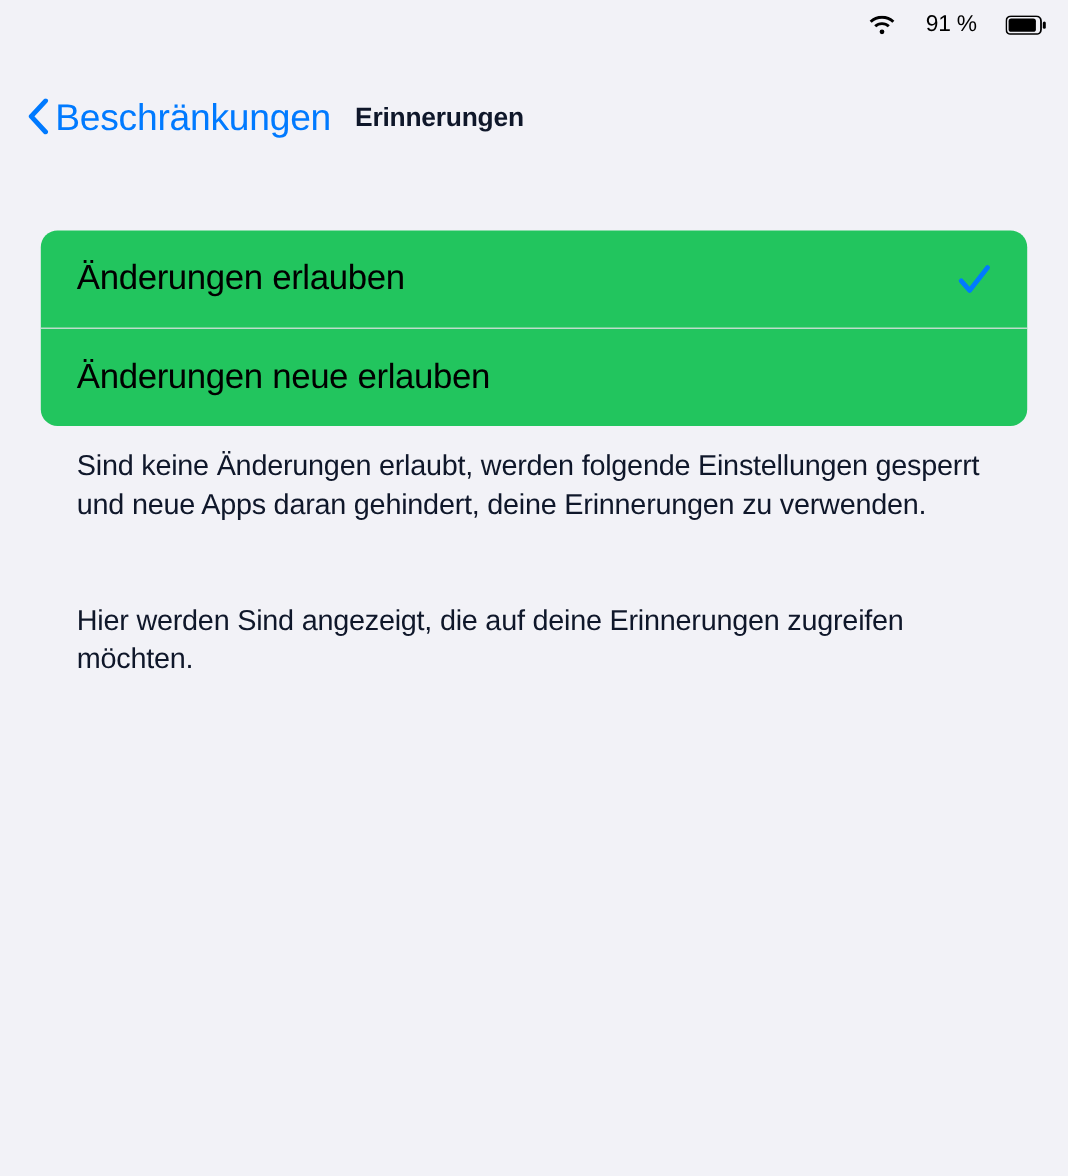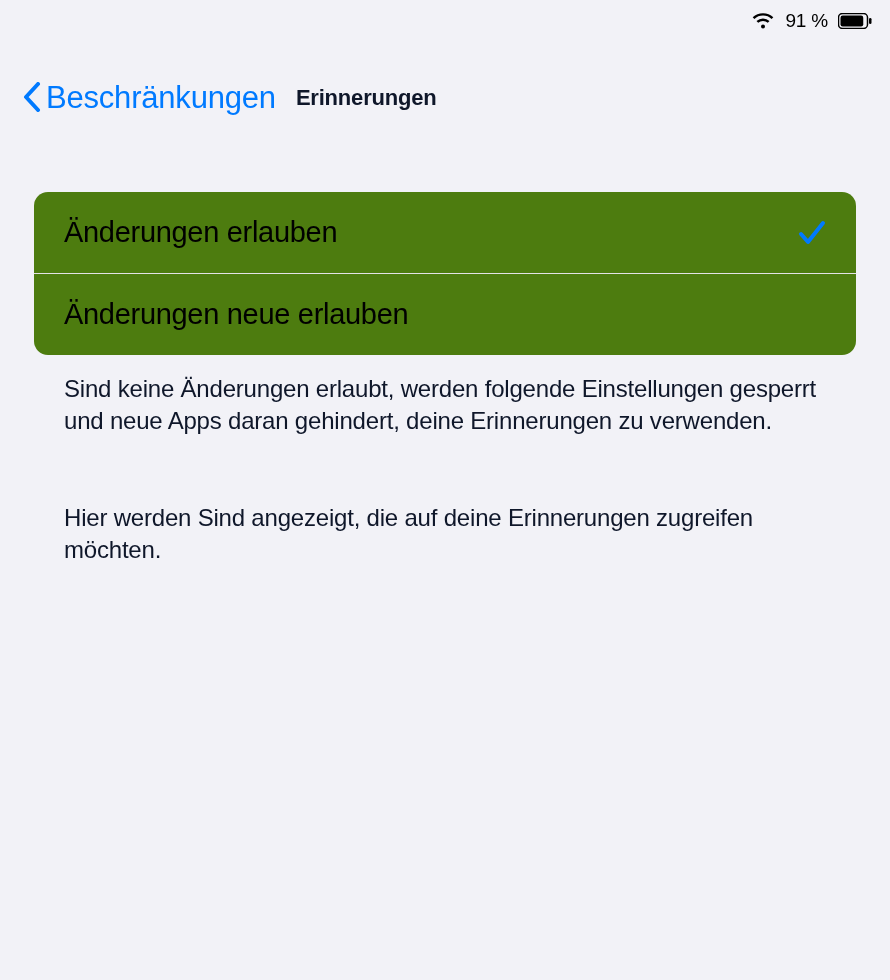--- a/index.html
+++ b/index.html
@@ -13,21 +13,21 @@
       height: 980px;
       background: #f2f2f7;
       font-family: -apple-system, BlinkMacSystemFont, "Helvetica Neue", Arial, sans-serif;
       overflow: hidden;
     }
     .status-bar {
       display: flex;
       justify-content: flex-end;
       align-items: center;
       padding: 8px 18px 4px 28px;
-      gap: 10px;
+      gap: 24px;
       height: 38px;
       text-align: center;
     }
     .wifi-icon {
       width: 24px;
       height: 18px;
       display: flex;
       align-items: center;
       justify-content: center;
     }
@@ -67,21 +67,21 @@
       font-size: 22px;
       font-weight: 700;
       letter-spacing: -0.2px;
       margin-left: 20px;
       color: #0f172a;
     }
     .content {
       padding: 66px 34px 0 34px;
     }
     .list-group {
-      background: #4d7c0f;
+      background: #22c55e;
       border-radius: 14px;
       overflow: hidden;
     }
     .list-item {
       display: flex;
       align-items: center;
       justify-content: space-between;
       padding: 24px 30px 24px 30px;
       font-size: 29px;
       letter-spacing: -0.3px;

